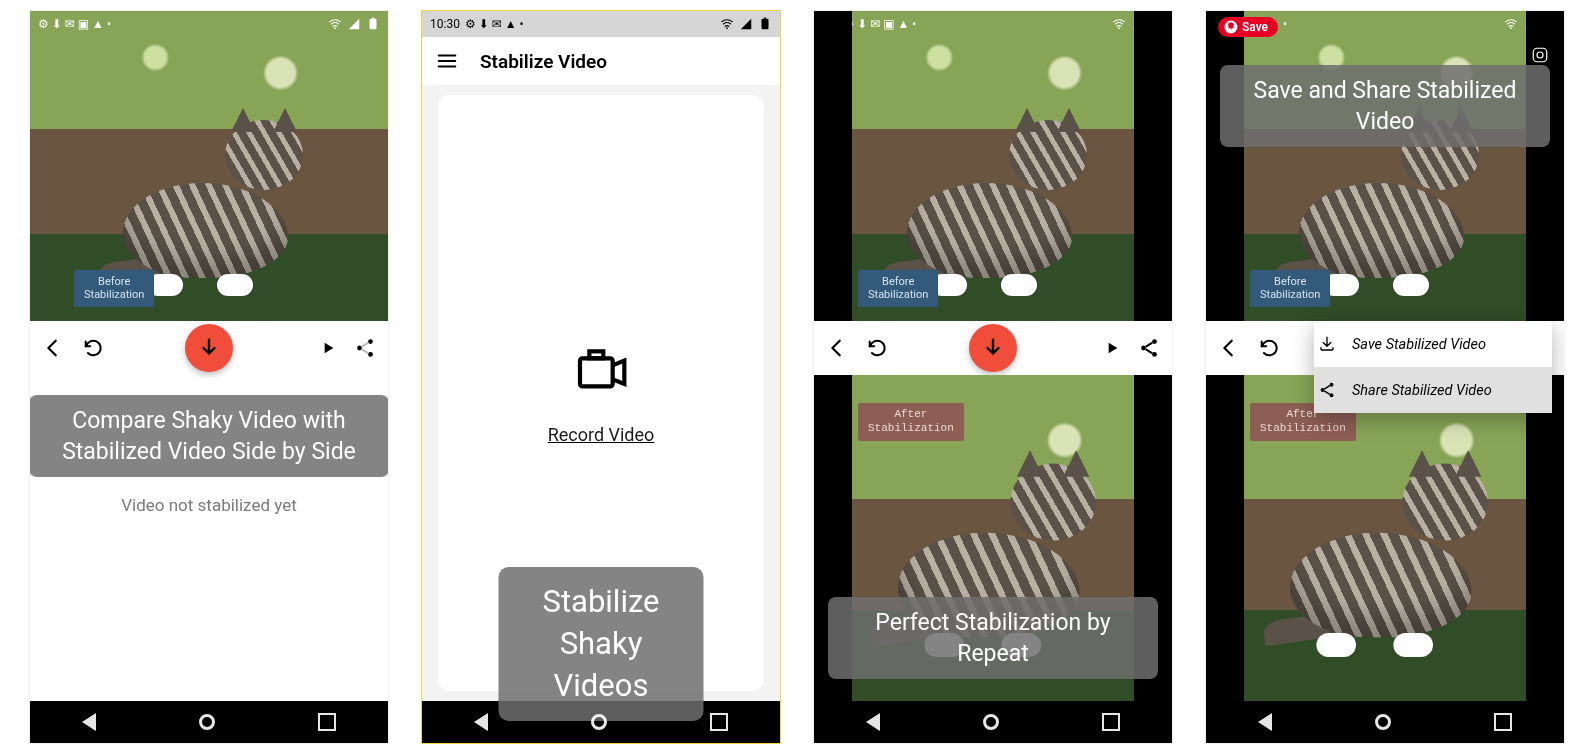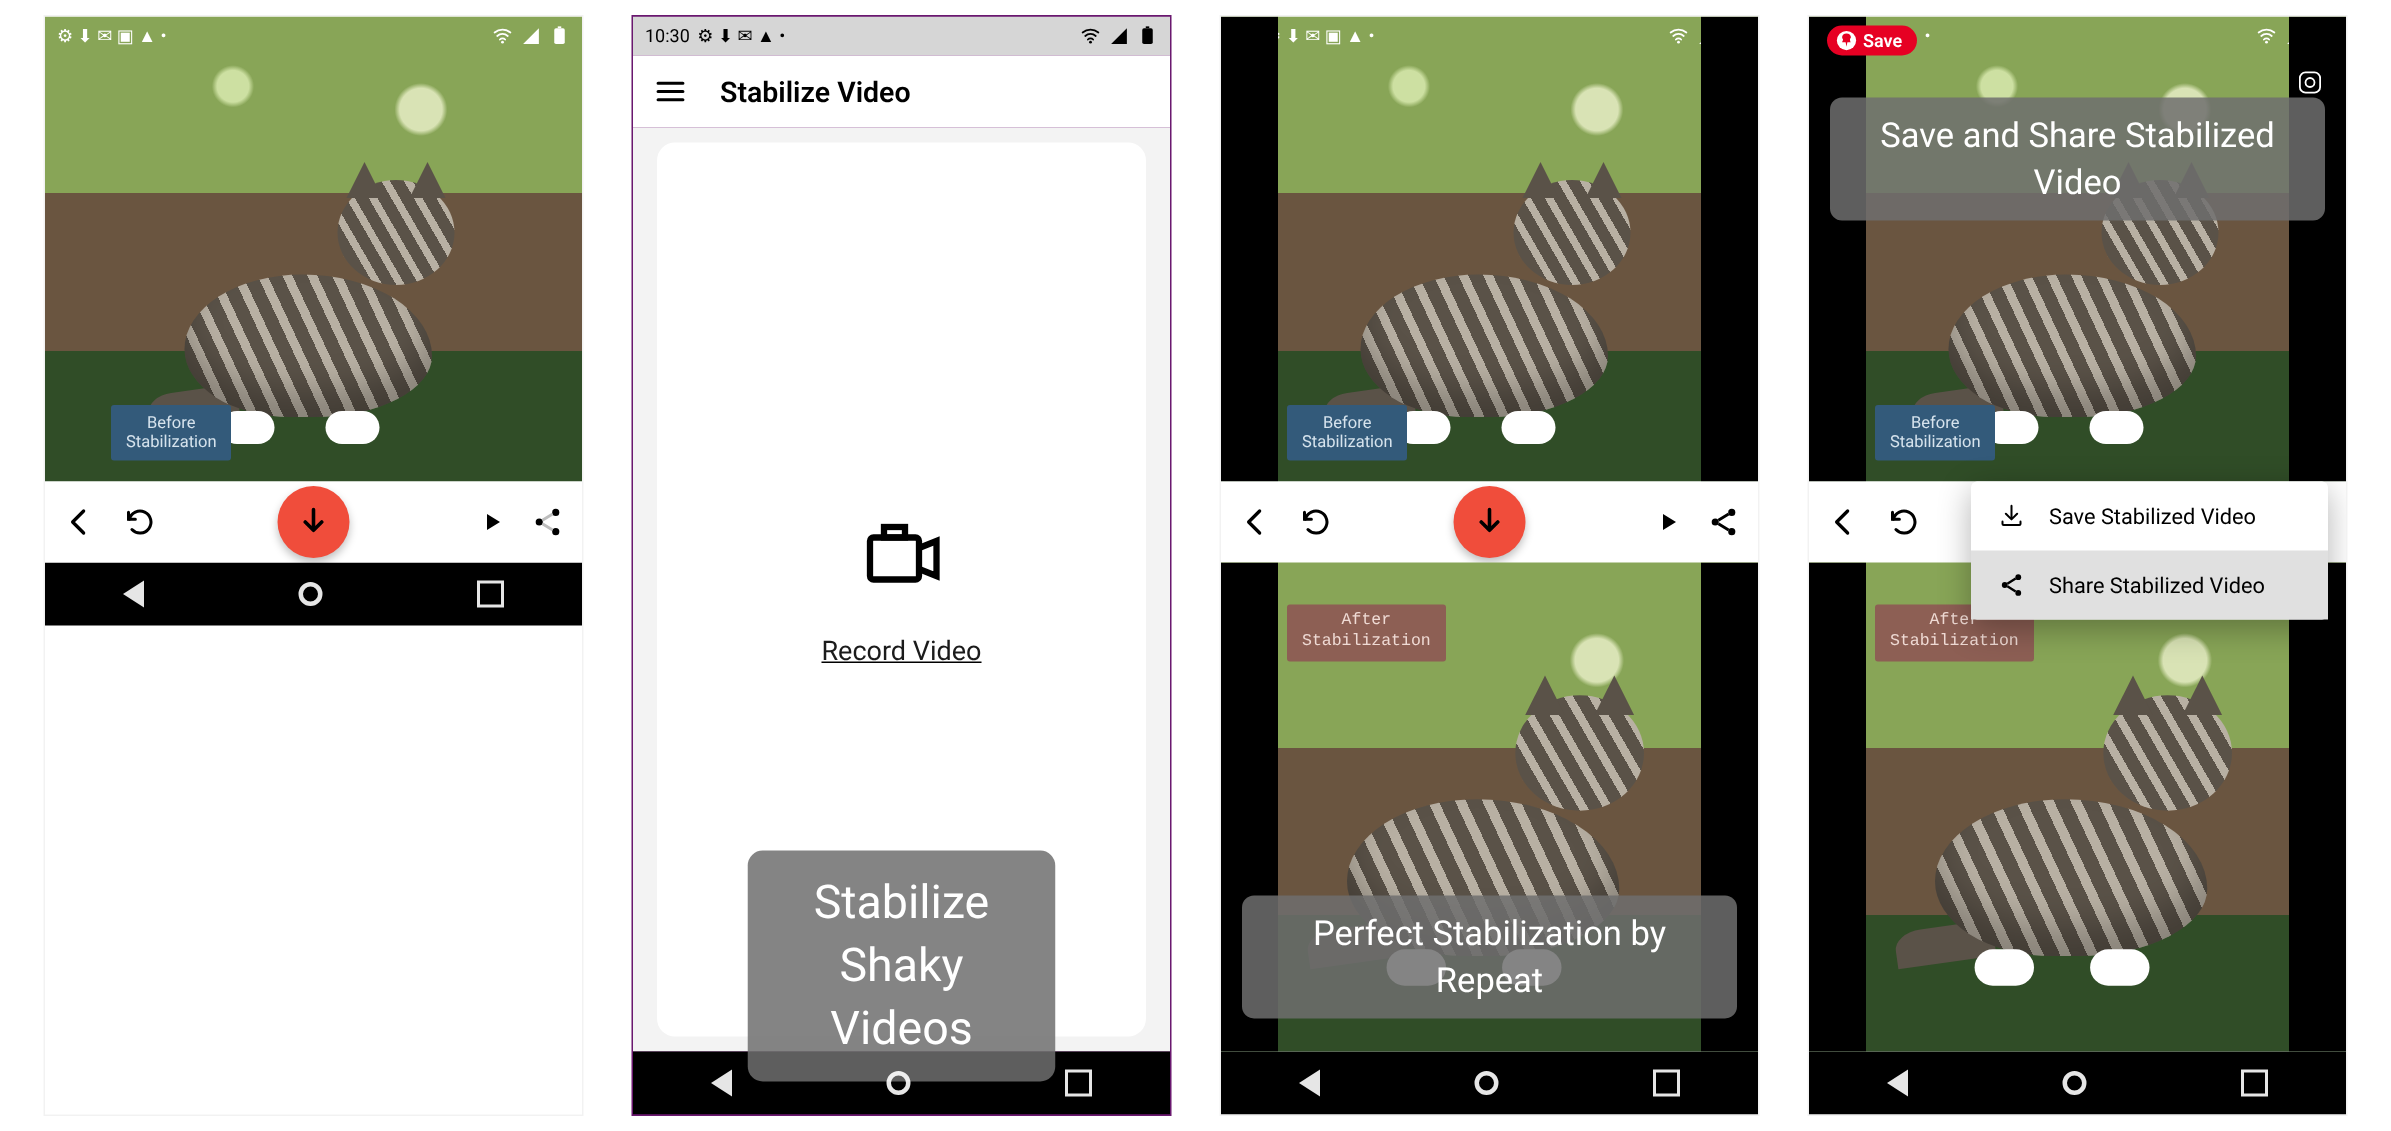--- a/index.html
+++ b/index.html
@@ -65,21 +65,21 @@
 
   
   .home{flex:1 1 auto;background:#f3f3f3;display:flex;flex-direction:column;}
   .appbar{height:48px;background:#fff;display:flex;align-items:center;padding:0 14px;gap:22px;font-size:19px;font-weight:600;}
   .card{background:#fff;border-radius:12px;margin:10px 16px;flex:1;display:flex;flex-direction:column;align-items:center;justify-content:center;gap:26px;position:relative;text-decoration:underline;}
   .card .caption{font-size:18px;color:#1b1b1b;}
   .overlay-center{position:absolute;left:50%;transform:translateX(-50%);background:var(--gray-overlay);color:#fff;padding:14px 44px;border-radius:10px;font-size:31px;text-align:center;line-height:1.35;}
 
   
   .popup{position:absolute;right:12px;top:0;width:238px;background:#fff;border-radius:4px;box-shadow:0 6px 22px rgba(0,0,0,.3);z-index:5;}
-  .popup .row{display:flex;align-items:center;gap:16px;padding:14px 18px;font-size:14.5px;cursor:pointer;}
+  .popup .row{display:flex;align-items:center;gap:16px;padding:14px 4px;font-size:14.5px;cursor:pointer;font-style:italic;}
   .popup .row.selected{background:#e0e0e0;}
   .popup svg{width:18px;height:18px;}
 
   
   .pin{position:absolute;top:6px;left:12px;background:#e60023;color:#fff;font-size:12px;font-weight:600;border-radius:14px;padding:3px 10px 3px 6px;display:flex;align-items:center;gap:4px;z-index:4;}
 </style>
 </head>
 <body>
 
 <svg width="0" height="0" style="position:absolute">
@@ -198,29 +198,33 @@
             </svg>
           </button>
         <button class="icon-btn" style="color:#bdbdbd">
             <svg viewBox="0 0 24 24">
               <use href="#i-share"></use>
             </svg>
           </button>
       </div>
     </div>
 
+    <div class="placeholder">
+      <div class="overlay-box" style="position:relative;left:0;transform:none;margin-top:6px;width:320px">Compare Shaky Video with Stabilized Video Side by Side</div>
+      <div style="margin-top:18px">Video not stabilized yet</div>
+    </div>
 
     <div class="navbar">
       <span class="tri"></span>
       <span class="circ"></span>
       <span class="sq"></span>
     </div>
   </div>
 
-  <div class="phone" style="background:#701a75">
+  <div class="phone" style="background:#fde047">
     <div class="statusbar dark" style="background:#d6d6d6">
       <span class="sb-left"><span>10:30</span> ⚙ ⬇ ✉ ▲ •</span>
       <span class="sb-right">
           <svg viewBox="0 0 24 24">
             <use href="#i-wifi"></use>
           </svg>
           <svg viewBox="0 0 24 24">
             <use href="#i-signal"></use>
           </svg>
           <svg viewBox="0 0 24 24">

